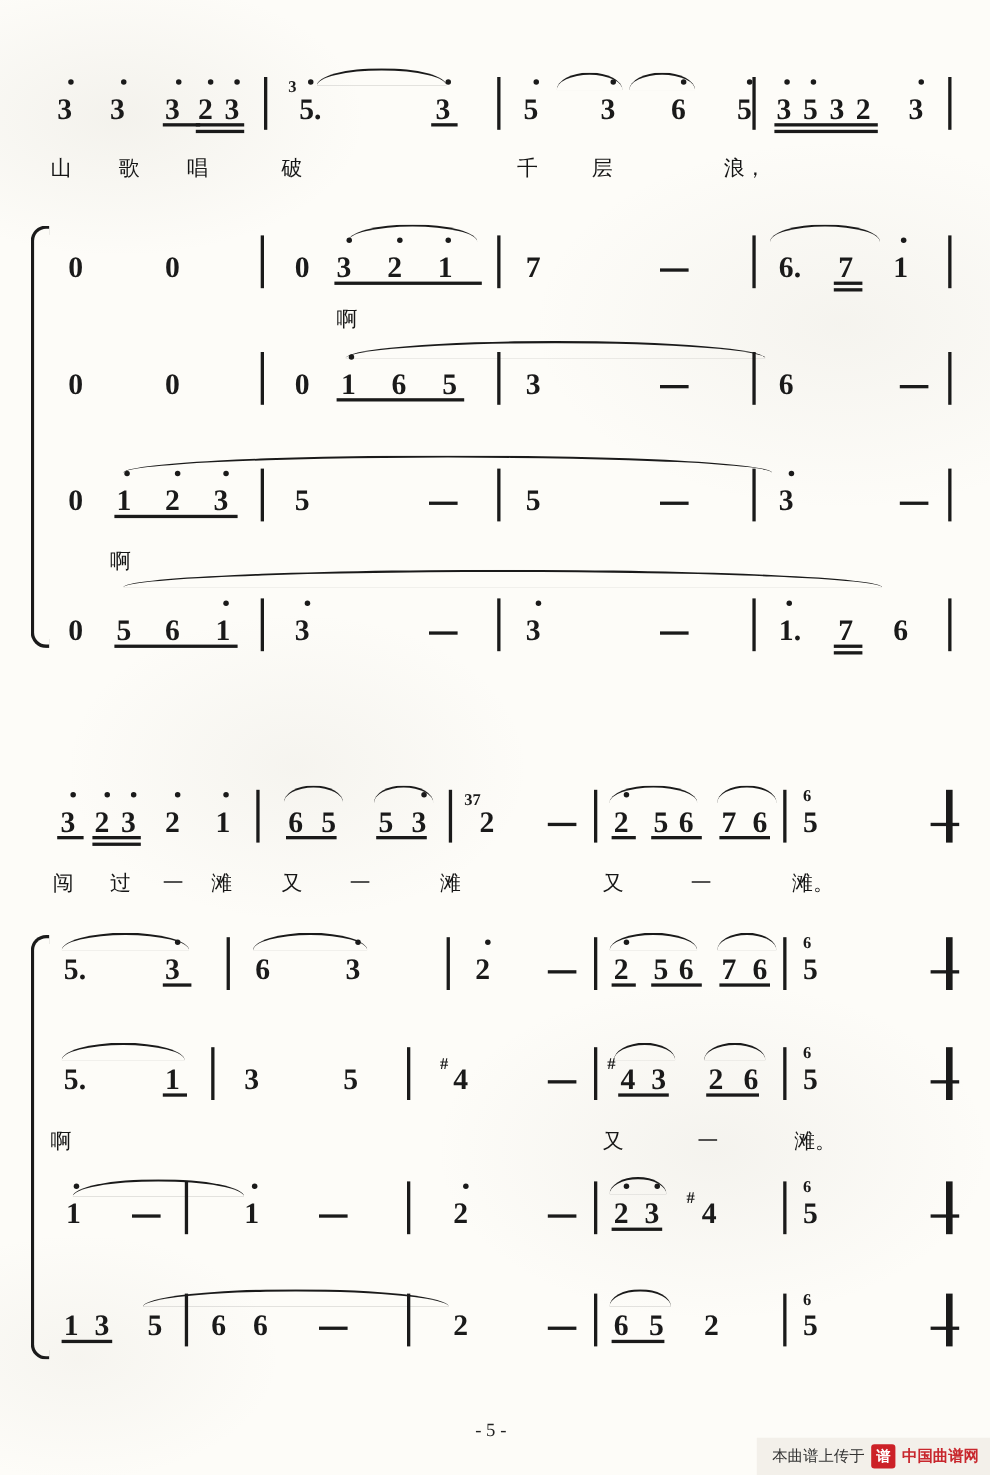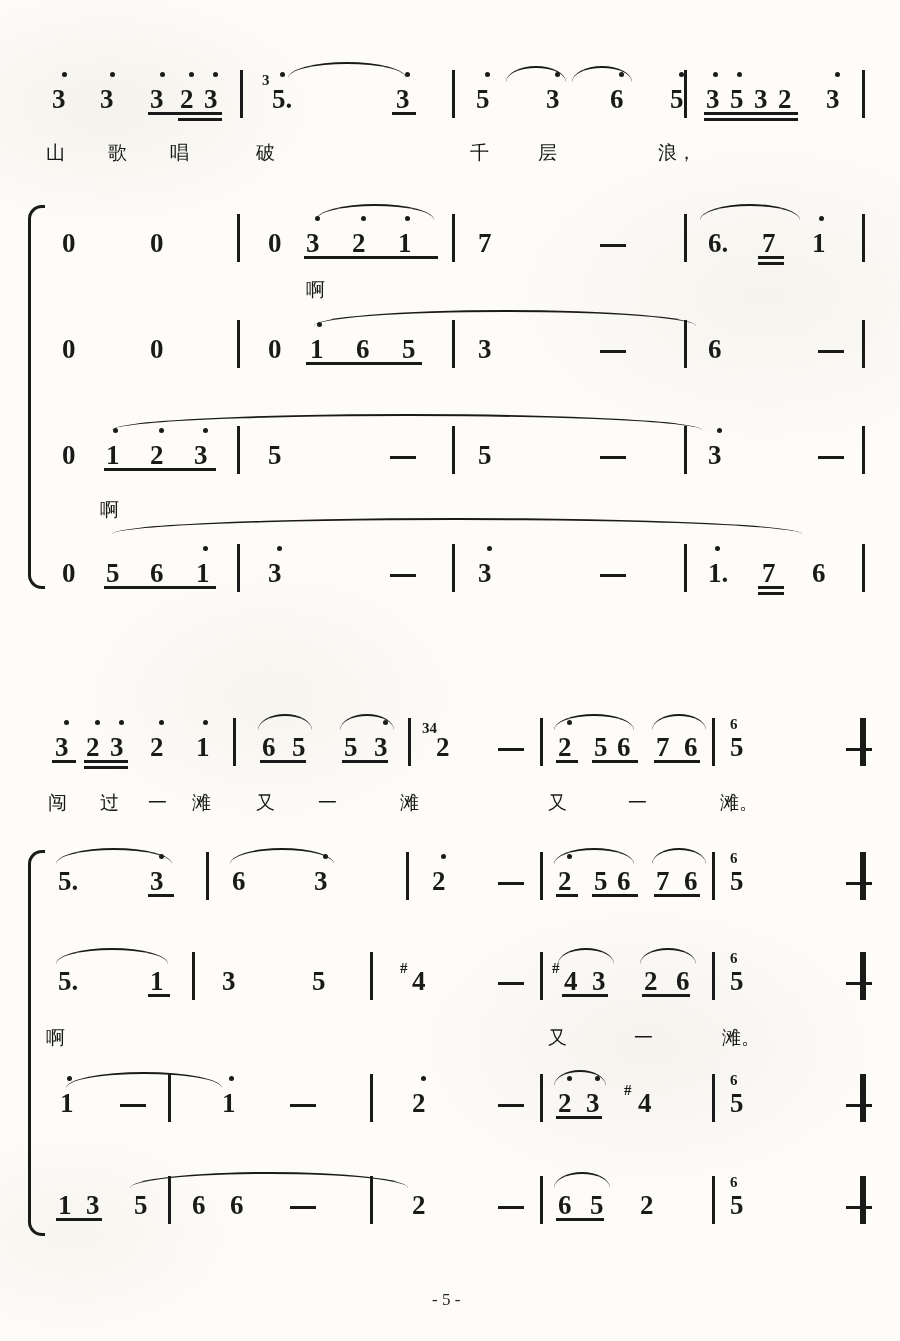--- a/index.html
+++ b/index.html
@@ -303,21 +303,21 @@
     <div class="note" style="left:262px; top:732px;">6</div>
     <div class="note" style="left:292px; top:732px;">5</div>
     <div class="beam" style="left:260px; top:760px; width:46px;"></div>
     <div class="slur" style="left:258px; top:714px; width:54px;"></div>
     <div class="note" style="left:344px; top:732px;">5</div>
     <div class="note" style="left:374px; top:732px;">3</div>
     <div class="dot" style="left:383px; top:720px;"></div>
     <div class="beam" style="left:342px; top:760px; width:46px;"></div>
     <div class="slur" style="left:340px; top:714px; width:54px;"></div>
     <div class="barline" style="left:408px; top:718px; height:48px;"></div>
-    <div class="note small" style="left:422px; top:720px;">34</div>
+    <div class="note small" style="left:422px; top:720px;">37</div>
     <div class="note" style="left:436px; top:732px;">2</div>
     <div class="dash" style="left:498px; top:748px; width:26px;"></div>
     <div class="barline" style="left:540px; top:718px; height:48px;"></div>
     <div class="note" style="left:558px; top:732px;">2</div>
     <div class="dot" style="left:567px; top:720px;"></div>
     <div class="note" style="left:594px; top:732px;">5</div>
     <div class="note" style="left:617px; top:732px;">6</div>
     <div class="beam" style="left:592px; top:760px; width:46px;"></div>
     <div class="beam" style="left:556px; top:760px; width:22px;"></div>
     <div class="slur" style="left:554px; top:714px; width:80px;"></div>
@@ -456,13 +456,18 @@
     <div class="barline" style="left:712px; top:1176px; height:48px;"></div>
     <div class="note small" style="left:730px; top:1174px;">6</div>
     <div class="note" style="left:730px; top:1190px;">5</div>
     <div class="dash" style="left:846px; top:1206px; width:26px;"></div>
     <div class="thickline" style="left:860px; top:1176px; height:48px;"></div>
 
   </div>
 
   <div class="pagenum" style="left:432px; top:1290px;">- 5 -</div>
 
+  <div class="footer-credit">
+    <span>本曲谱上传于</span>
+    <span class="logo-red">谱</span>
+    <span class="site">中国曲谱网</span>
+  </div>
 </div>
 
 </body></html>

